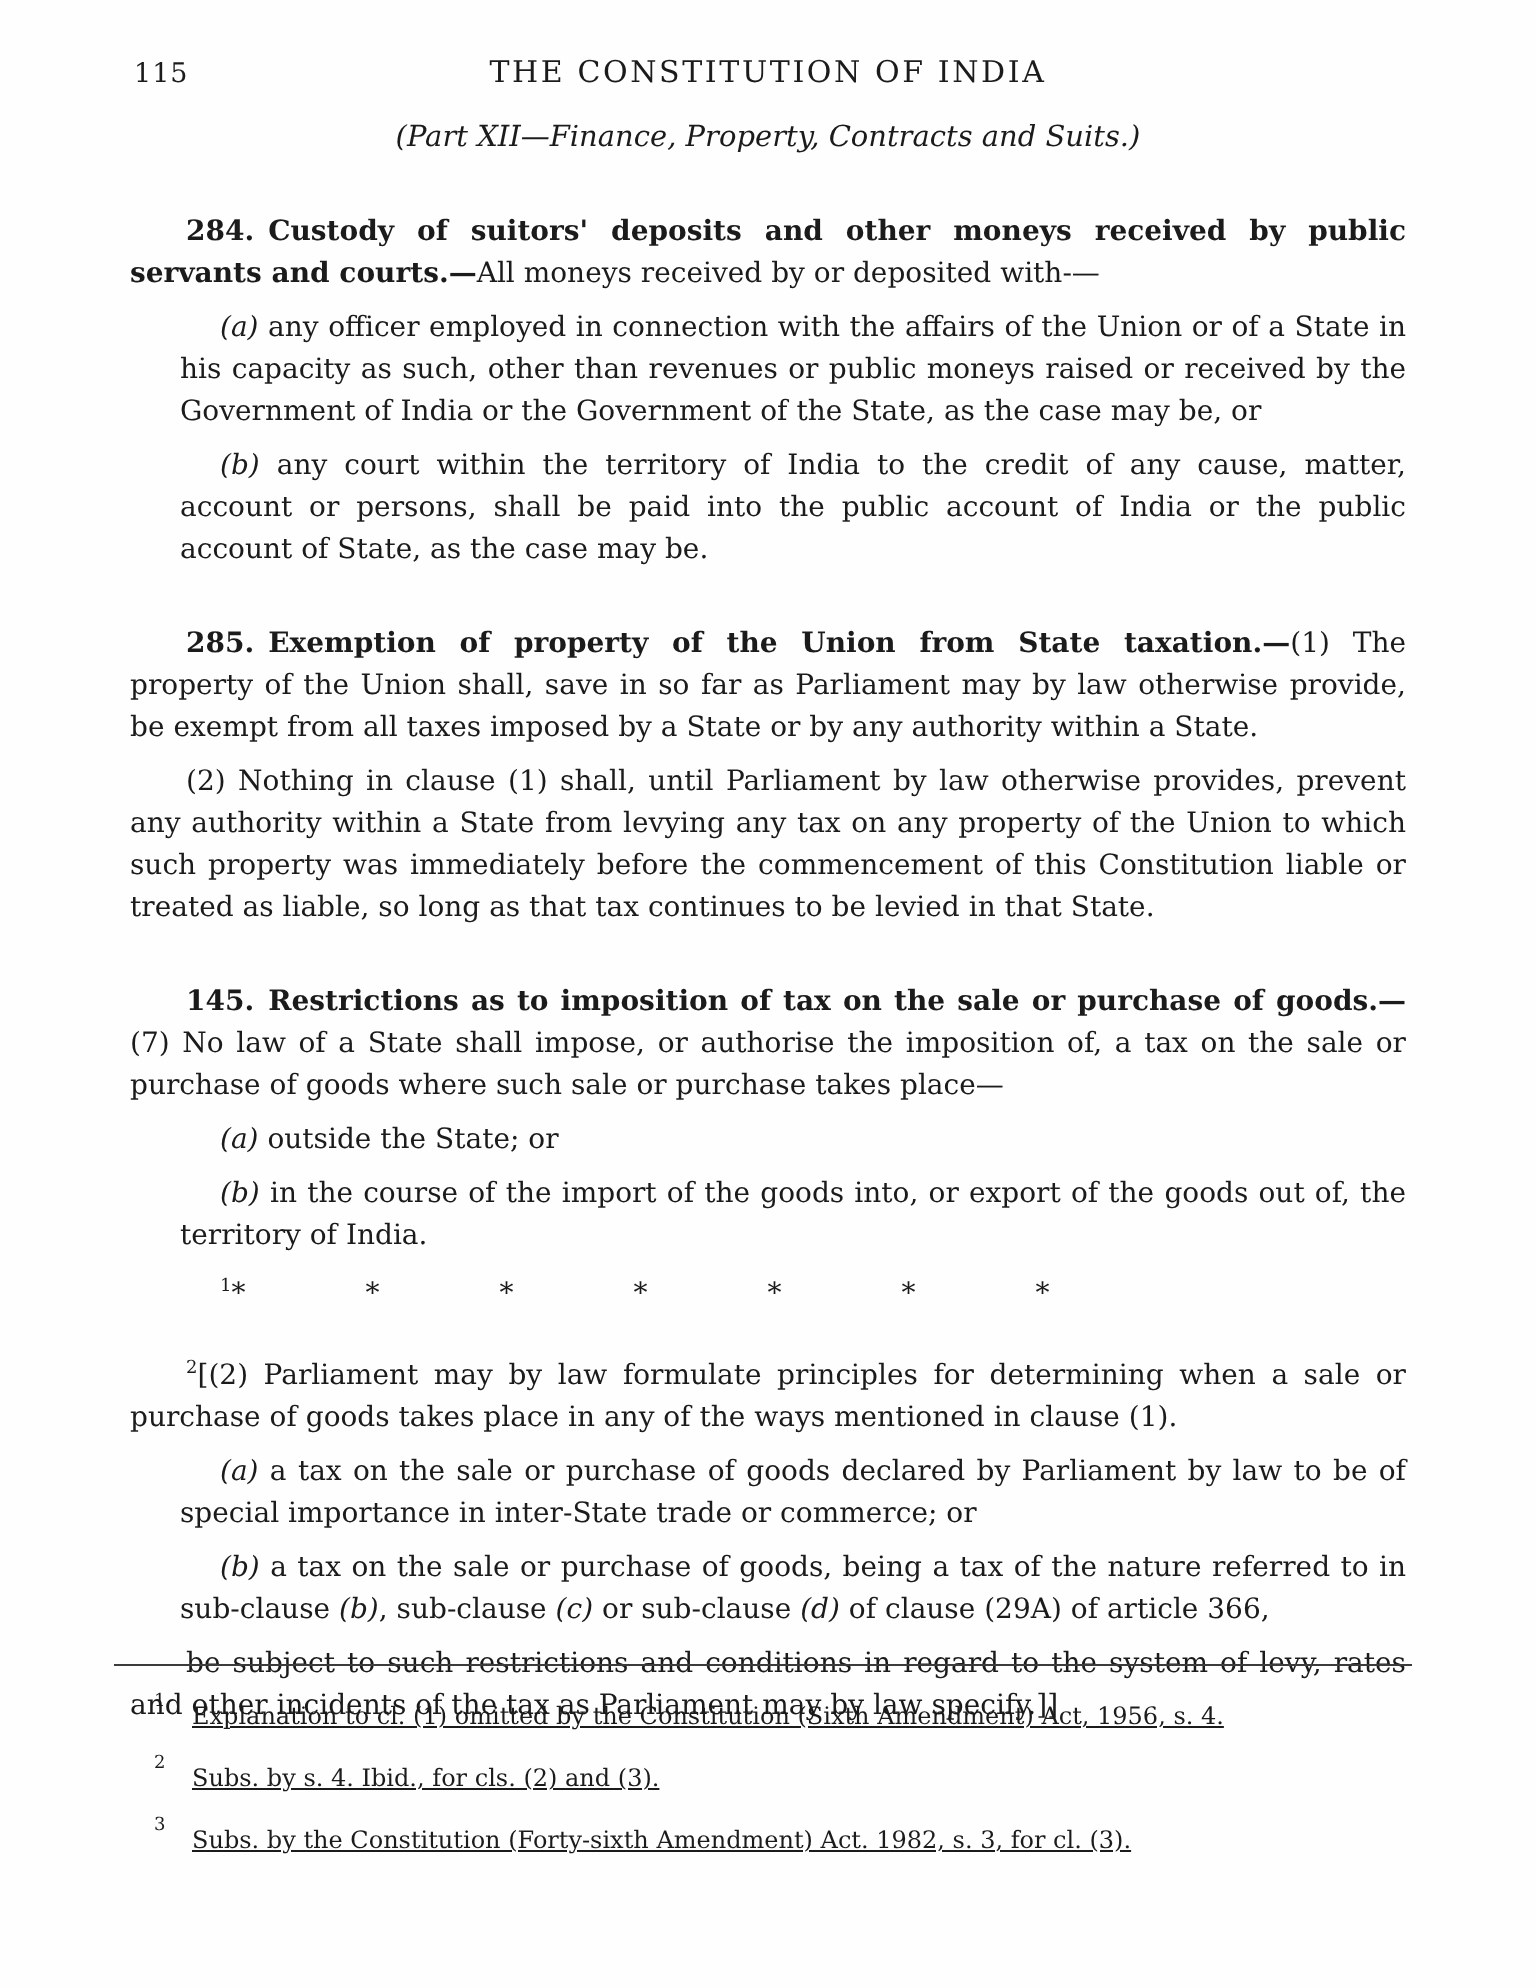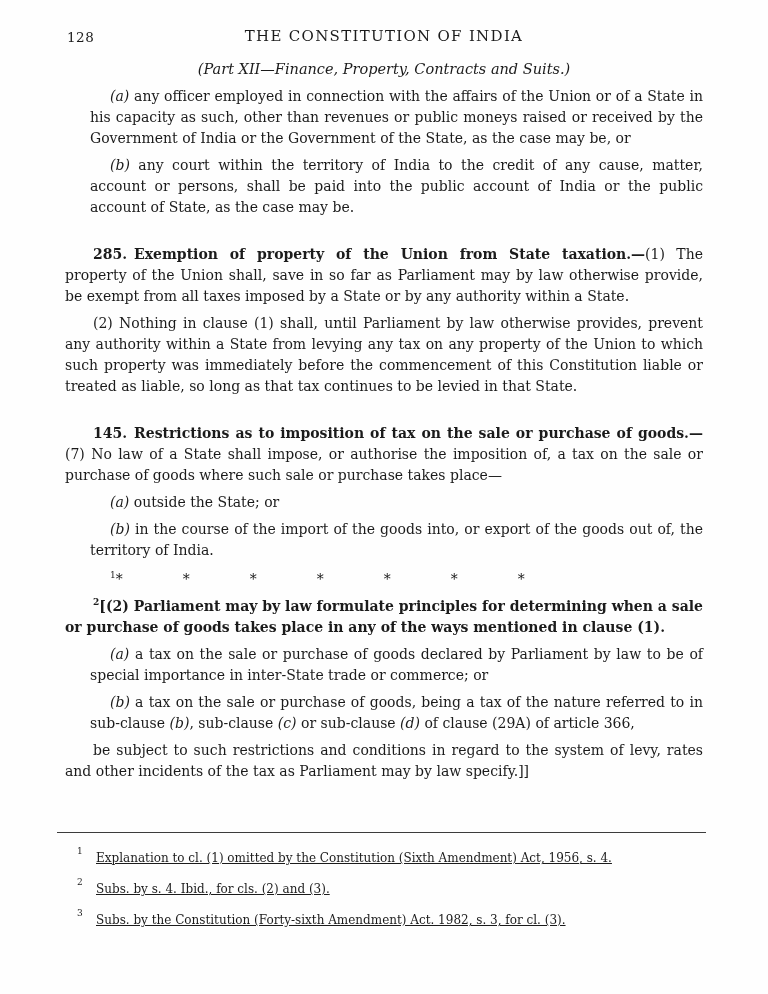--- a/index.html
+++ b/index.html
@@ -44,21 +44,21 @@
   .sg-i { font-style: italic; }
   sup.sg-sup, .fn-num {
     font-size: 9px; line-height: 0; vertical-align: super;
   }
   .ast-row {
     margin: 8px 0 0 45px;
     height: 21px;
     white-space: nowrap;
   }
   .sg-ast { display: inline-block; width: 67px; }
-  .after-ast { margin-top: 6px; font-weight: bold; }
+  .after-ast { margin-top: 20px; }
   .footnotes {
     position: absolute;
     left: 57px; right: 62px; top: 832px;
     border-top: 1.5px solid #3c3c3c;
     padding-top: 2px;
     font-size: 12px;
     line-height: 16px;
   }
   .fn { display: flex; align-items: flex-start; margin-top: 15px; }
   .fn-num {
@@ -66,27 +66,28 @@
     font-size: 9px; vertical-align: baseline; padding-top: 1px;
   }
   .fn-text { flex: 1; text-decoration: underline; }
 </style>
 </head>
 <body>
 
 <div class="page">
 
   <div class="page-header">
-    <span class="page-number">128</span>
+    <span class="page-number">115</span>
     <span class="doc-title">THE CONSTITUTION OF INDIA</span>
   </div>
 
   <div class="part-subtitle">(Part XII—Finance, Property, Contracts and Suits.)</div>
 
   <div class="article">
+    <p class="para article-start"><span class="sg-b">284. Custody of suitors' deposits and other moneys received by public servants and courts.—</span><span>All moneys received by or deposited with-—</span></p>
     <p class="subclause"><span class="sg-i">(a)</span><span> any officer employed in connection with the affairs of the Union or of a State in his capacity as such, other than revenues or public moneys raised or received by the Government of India or the Government of the State, as the case may be, or</span></p>
     <p class="subclause"><span class="sg-i">(b)</span><span> any court within the territory of India to the credit of any cause, matter, account or persons, shall be paid into the public account of India or the public account of State, as the case may be.</span></p>
   </div>
 
   <div class="article">
     <p class="para article-start"><span class="sg-b">285. Exemption of property of the Union from State taxation.—</span><span>(1) The property of the Union shall, save in so far as Parliament may by law otherwise provide, be exempt from all taxes imposed by a State or by any authority within a State.</span></p>
     <p class="para"><span>(2) Nothing in clause (1) shall, until Parliament by law otherwise provides, prevent any authority within a State from levying any tax on any property of the Union to which such property was immediately before the commencement of this Constitution liable or treated as liable, so long as that tax continues to be levied in that State.</span></p>
   </div>
 
   <div class="article">

